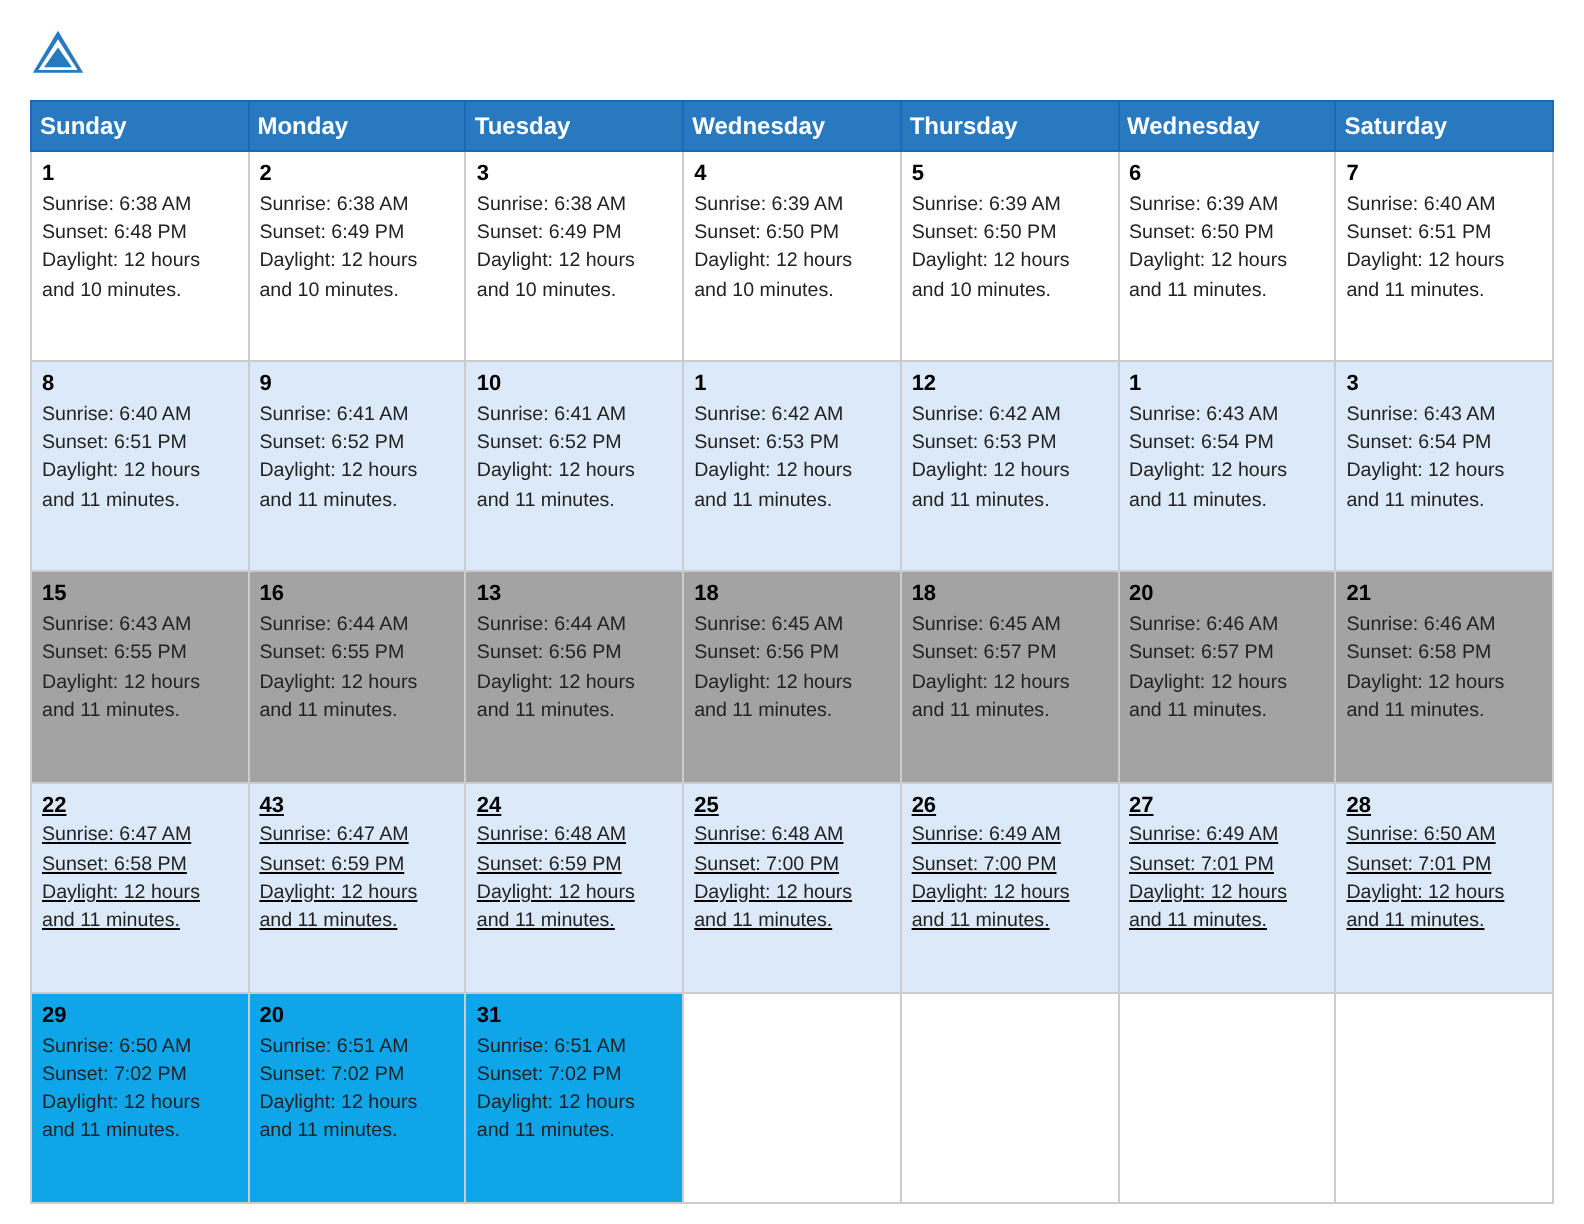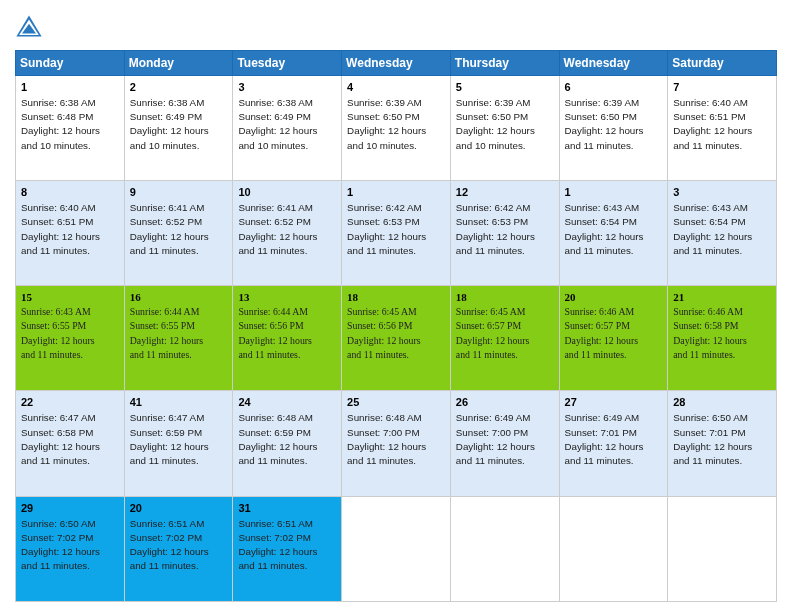--- a/index.html
+++ b/index.html
@@ -98,22 +98,22 @@
     .day-info {
       font-size: 9.8px;
       color: #222;
       line-height: 1.35;
     }
     .empty-cell {
       background: #fff !important;
     }
     .calendar tbody tr:nth-child(1) td { background: #fff; }
     .calendar tbody tr:nth-child(2) td { background: #dce9f8; }
-    .calendar tbody tr:nth-child(3) td { background: #84cc16; font-family: Liberation Serif, serif; }
-    .calendar tbody tr:nth-child(4) td { background: #dce9f8; }
+    .calendar tbody tr:nth-child(3) td { background: #a3a3a3; }
+    .calendar tbody tr:nth-child(4) td { background: #dce9f8; text-decoration: underline; }
     .calendar tbody tr:nth-child(5) td { background: #0ea5e9; }
     .calendar tbody tr:nth-child(6) td { background: #dce9f8; }
     .calendar tbody tr:nth-child(1) td.empty-cell,
     .calendar tbody tr:nth-child(2) td.empty-cell,
     .calendar tbody tr:nth-child(3) td.empty-cell,
     .calendar tbody tr:nth-child(4) td.empty-cell,
     .calendar tbody tr:nth-child(5) td.empty-cell,
     .calendar tbody tr:nth-child(6) td.empty-cell { background: #fff; }
   </style>
 </head>
@@ -239,21 +239,21 @@
           <td><span class="day-num">21</span><span class="day-info" style="white-space: pre-line;">Sunrise: 6:46 AM
 Sunset: 6:58 PM
 Daylight: 12 hours
 and 11 minutes.</span></td>
         </tr>
         <tr>
           <td><span class="day-num">22</span><span class="day-info" style="white-space: pre-line;">Sunrise: 6:47 AM
 Sunset: 6:58 PM
 Daylight: 12 hours
 and 11 minutes.</span></td>
-          <td><span class="day-num">41</span><span class="day-info" style="white-space: pre-line;">Sunrise: 6:47 AM
+          <td><span class="day-num">43</span><span class="day-info" style="white-space: pre-line;">Sunrise: 6:47 AM
 Sunset: 6:59 PM
 Daylight: 12 hours
 and 11 minutes.</span></td>
           <td><span class="day-num">24</span><span class="day-info" style="white-space: pre-line;">Sunrise: 6:48 AM
 Sunset: 6:59 PM
 Daylight: 12 hours
 and 11 minutes.</span></td>
           <td><span class="day-num">25</span><span class="day-info" style="white-space: pre-line;">Sunrise: 6:48 AM
 Sunset: 7:00 PM
 Daylight: 12 hours

